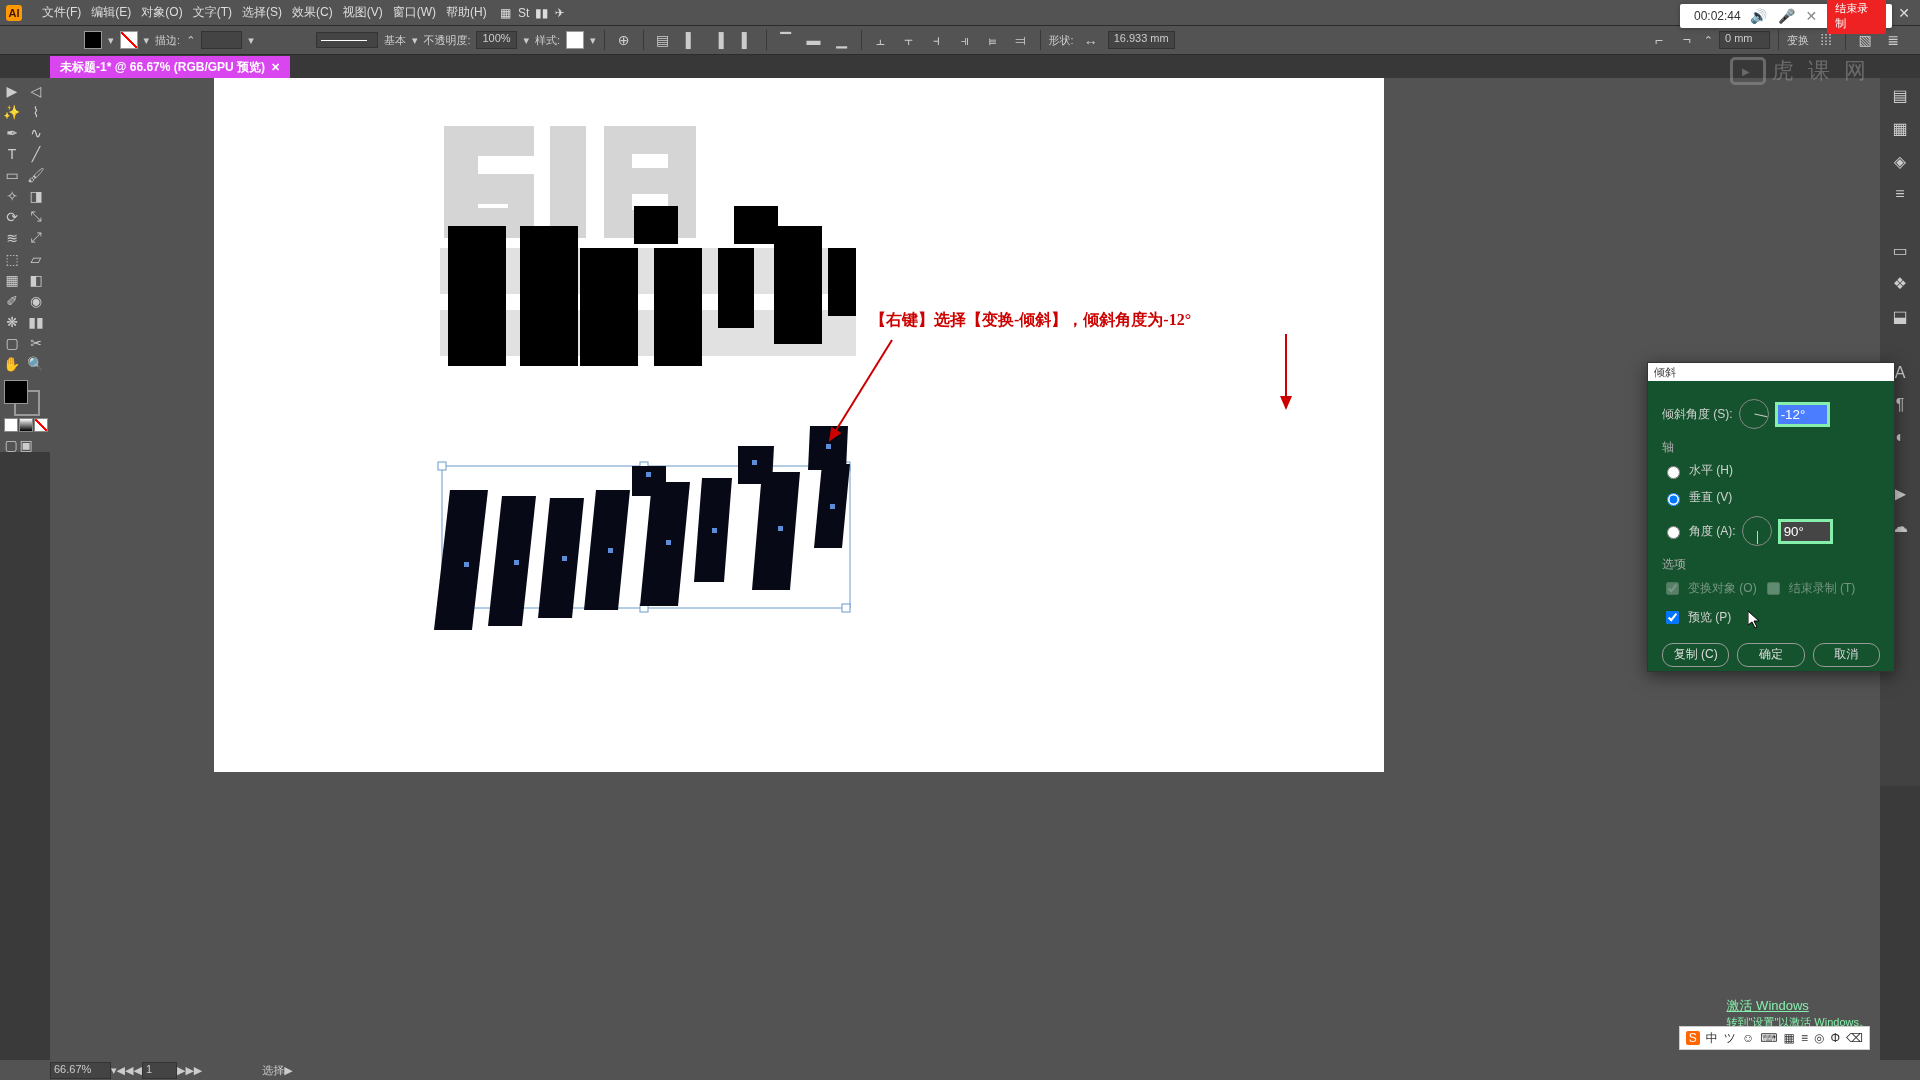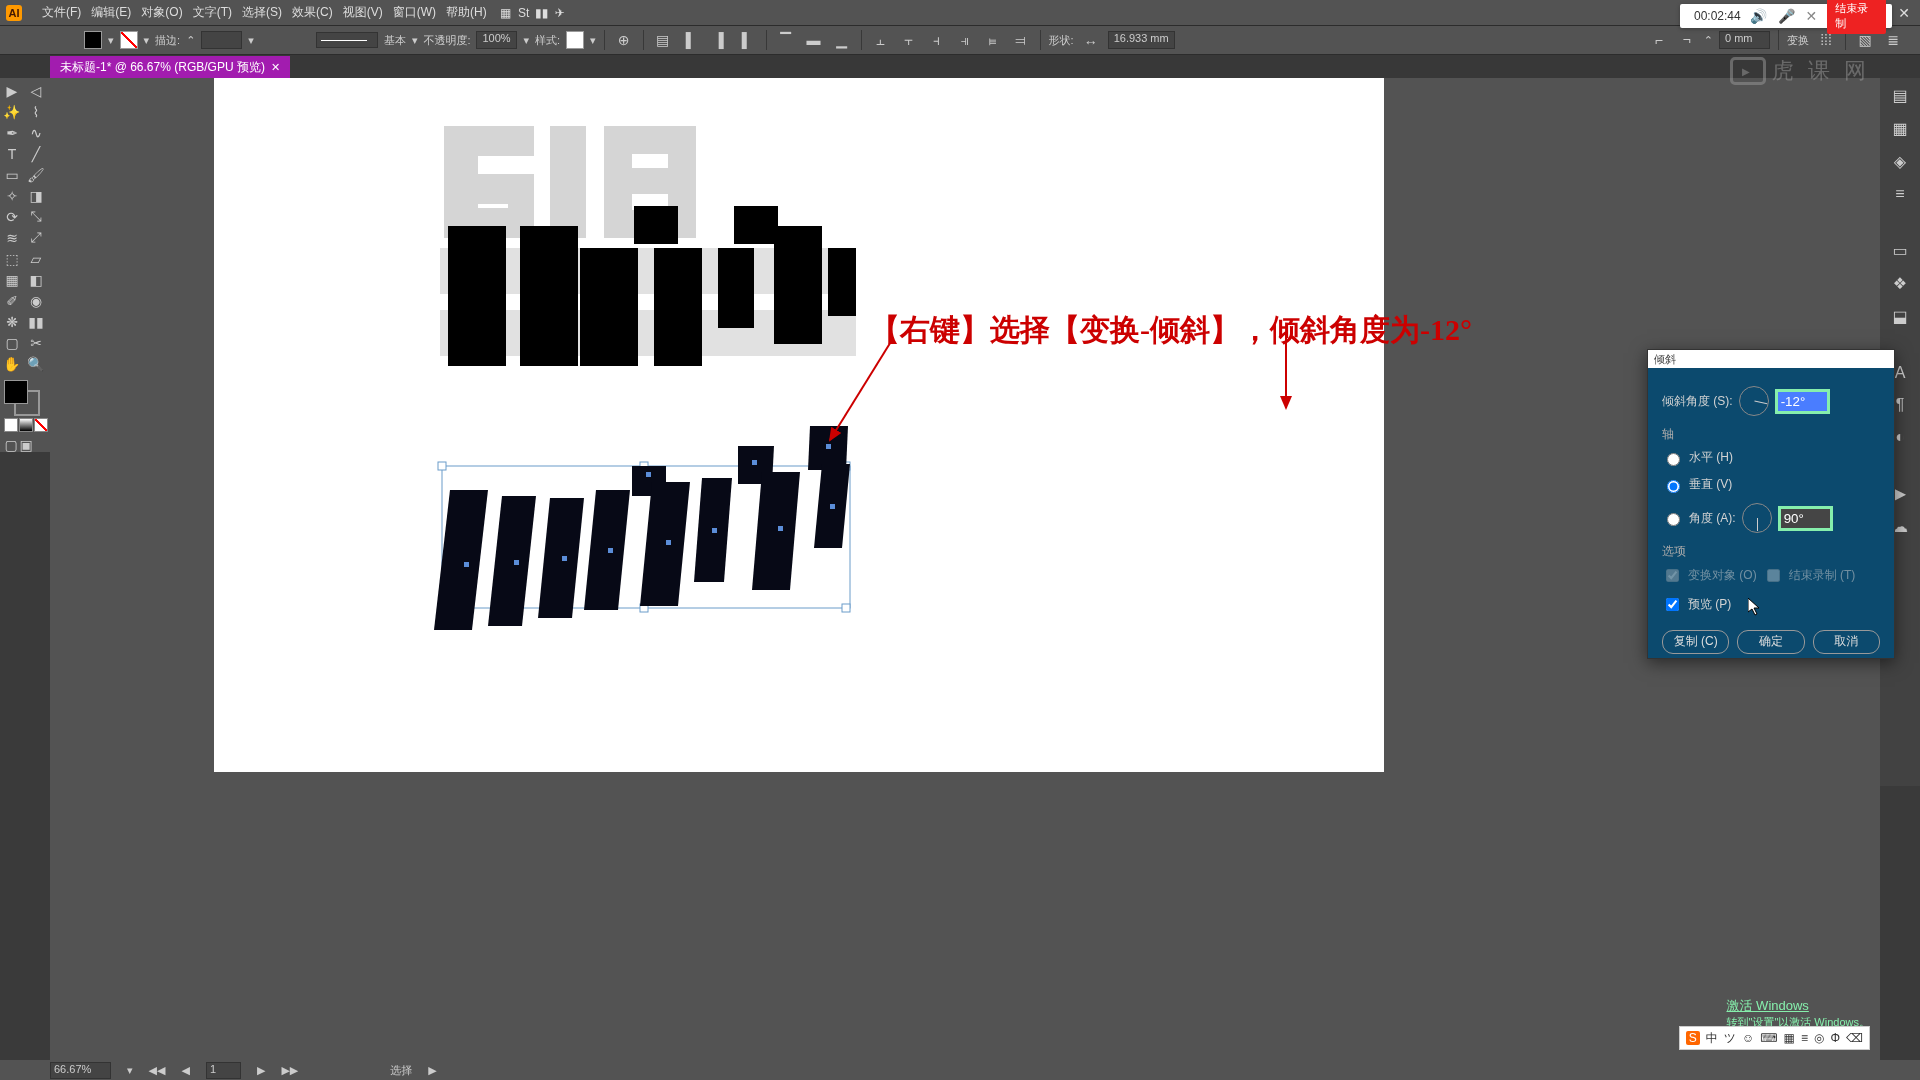--- a/index.html
+++ b/index.html
@@ -11,45 +11,45 @@
 .menubar .wincontrol { display:flex; gap:26px; margin-left:20px; font-size:14px; }
 .optbar { height:28px; background:#535353; border-top:1px solid #2c2c2c; border-bottom:1px solid #2c2c2c; display:flex; align-items:center; padding-left:6px; gap:6px; font-size:11px; color:#ccc; }
 .swatch { width:16px; height:16px; background:#000; border:1px solid #999; }
 .swatch.null { background:linear-gradient(45deg,#fff 45%, red 45%, red 55%, #fff 55%); }
 .input-sml { background:#444; border:1px solid #333; width:34px; height:16px; color:#ccc; padding-left:5px; }
 .divider { width:1px; height:20px; background:#383838; margin:0 2px; }
 .stroke-line { width:60px; height:14px; background:#444; border:1px solid #333; display:flex; align-items:center; justify-content:flex-start; }
 .stroke-line::before { content:""; width:46px; height:1px; background:#fff; margin-left:4px; }
 .opt-icon { width:22px; height:20px; display:flex; align-items:center; justify-content:center; color:#ccc; font-size:14px; }
 .tabstrip { height:24px; background:#383838; display:flex; align-items:center; padding-left:50px; border-bottom:1px solid #222; }
-.tabstrip .tab { background:#a21caf; height:22px; line-height:22px; padding:0 10px; font-size:12px; color:#fff; display:flex; align-items:center; gap:6px; }
+.tabstrip .tab { background:#d946ef; height:22px; line-height:22px; padding:0 10px; font-size:12px; color:#fff; display:flex; align-items:center; gap:6px;font-weight:bold; }
 .tabstrip .tab .close { font-size:11px; }
 .workarea { position:absolute; top:78px; bottom:20px; left:50px; right:40px; background:#535353; }
 .canvas { position:absolute; left:164px; top:0; width:1170px; height:694px; background:#ffffff; }
 .toolbox { position:absolute; top:78px; left:0; width:50px; background:#535353; padding-top:2px; display:flex; flex-wrap:wrap; }
 .toolbox .tcell { width:24px; height:21px; display:flex; align-items:center; justify-content:center; font-size:14px; color:#ccc; }
 .fillstroke { position:relative; width:34px; height:34px; margin:6px 8px 4px 4px; }
 .fillstroke .fill { position:absolute; width:22px; height:22px; background:#000; border:1px solid #999; }
 .fillstroke .stroke { position:absolute; width:22px; height:22px; border:2px solid #999; background:#535353; left:10px; top:10px; }
 .smallsw { display:flex; gap:1px; margin-left:4px; }
 .smallsw div { width:12px; height:12px; border:1px solid #888; }
 .rpanel { position:absolute; top:78px; right:0; width:40px; background:#424242; height:700px; display:flex; flex-direction:column; align-items:center; gap:14px; padding-top:8px; font-size:16px; color:#ccc; }
-.annot { position:absolute; font-family:"SimSun","NSimSun",serif; font-size:30px; color:#c00; font-weight:bold; }
-.dialog { position:absolute; right:25px; top:349px; width:246px; height:308px; background:#0c4a6e; box-shadow:0 4px 16px rgba(0,0,0,.5); border:1px solid #333; color:#d3d3d3; font-size:12px; }
+.annot { position:absolute; font-family:"SimSun","NSimSun",serif; font-size:16px; color:#c00; font-weight:bold; }
+.dialog { position:absolute; right:25px; top:362px; width:246px; height:308px; background:#14532d; box-shadow:0 4px 16px rgba(0,0,0,.5); border:1px solid #333; color:#d3d3d3; font-size:12px; }
 .dialog .title { background:#fff; color:#333; height:18px; line-height:18px; padding-left:6px; font-size:11px; }
 .dialog .body { padding:18px 14px 0 14px; }
 .dialog .row { display:flex; align-items:center; margin-bottom:10px; gap:6px; }
 .dialog .circle { width:28px; height:28px; border:1px solid #888; border-radius:50%; position:relative; }
 .dialog .circle .needle { position:absolute; width:1px; height:13px; background:#ccc; left:50%; top:50%; transform-origin:top center; }
 .dialog input[type=text] { background:#454545; border:3px solid #86efac; color:#fff; width:44px; height:17px; padding-left:3px; }
 .dialog input.hl { background:#4a7dff; }
 .dialog .sec { margin-top:8px; margin-bottom:6px; color:#aaa; }
 .dialog .btnrow { display:flex; gap:8px; justify-content:center; margin-top:16px; }
 .dialog .btn { border:1px solid #999; border-radius:11px; height:22px; line-height:20px; width:66px; text-align:center; background:transparent; color:#ddd; cursor:default; }
-.statusbar { position:absolute; bottom:0; left:0; right:0; height:20px; background:#535353; display:flex; align-items:center; padding-left:50px; font-size:11px; color:#ccc; gap:16px; }
+.statusbar { position:absolute; bottom:0; left:0; right:0; height:20px; background:#535353; display:flex; align-items:center; padding-left:50px; font-size:11px; color:#ccc; }
 .zoom-sel { background:#444; border:1px solid #333; width:56px; height:15px; color:#ccc; padding-left:3px; }
 svg.arrow-svg { position:absolute; pointer-events:none; }
 .rec-overlay { position:absolute; top:4px; right:28px; width:200px; height:24px; background:#fff; border-radius:2px; display:flex; align-items:center; gap:10px; padding:0 6px; box-shadow:0 1px 4px rgba(0,0,0,.3); z-index:50; }
 .rec-overlay .time { font-size:12px; color:#333; flex:1; text-align:left; padding-left:8px; }
 .rec-overlay .ricon { color:#888; font-size:14px; }
 .rec-overlay .redbtn { background:#e22; color:#fff; font-size:11px; padding:3px 8px; border-radius:2px; }
 .watermark { position:absolute; right:50px; top:56px; color:#9a9a9a; font-size:22px; letter-spacing:4px; display:flex; align-items:center; opacity:.5; z-index:40; }
 .watermark .tv { width:30px; height:22px; border:3px solid #9a9a9a; border-radius:5px; margin-right:6px; display:flex; align-items:center; justify-content:center; }
 .watermark .tv::before { content:"▶"; font-size:10px; }
 .ime-bar { position:absolute; right:50px; bottom:30px; height:22px; background:#fff; border:1px solid #ccc; display:flex; align-items:center; gap:6px; padding:0 6px; font-size:12px; color:#333; }

